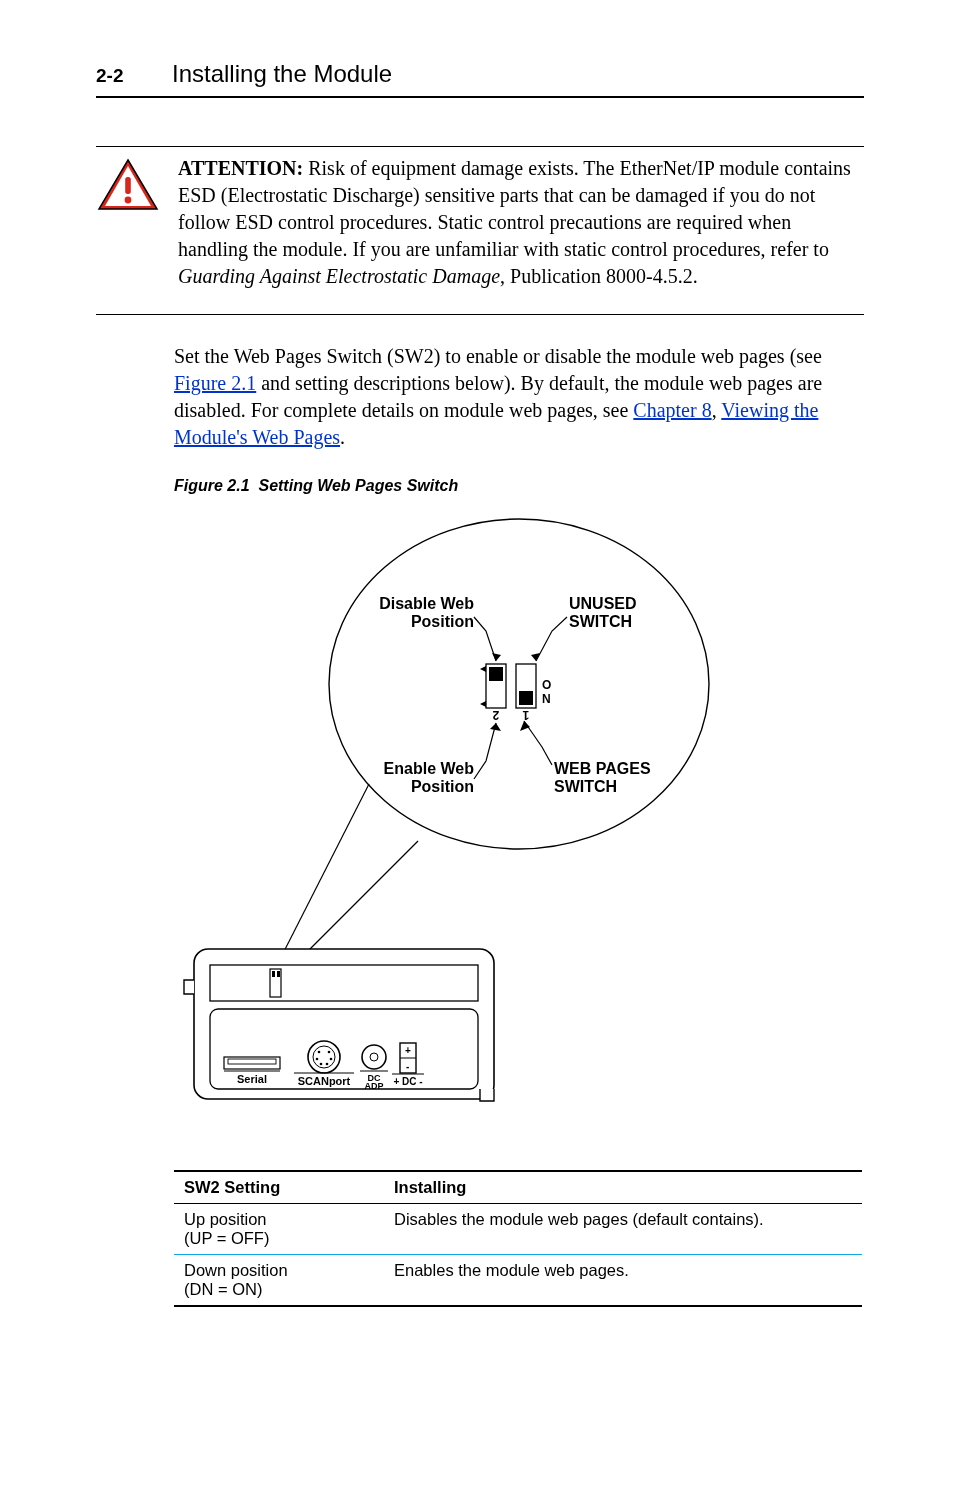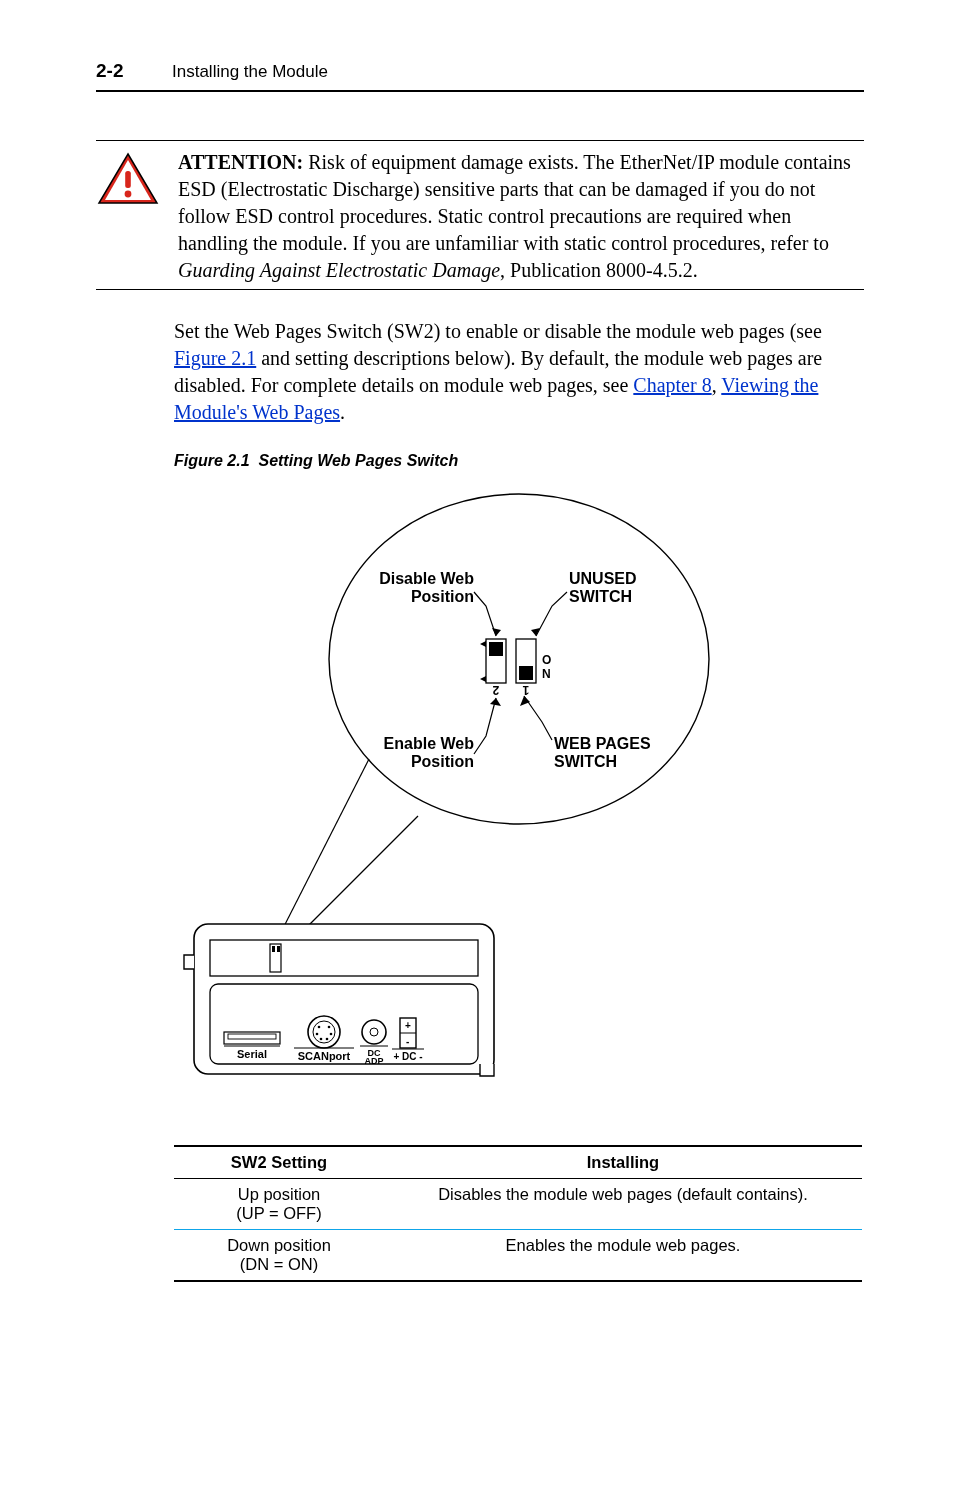--- a/index.html
+++ b/index.html
@@ -20,36 +20,36 @@
     align-items: baseline;
     gap: 36px;
     font-family: Arial, Helvetica, sans-serif;
   }
   .page-num {
     font-weight: bold;
     font-size: 19px;
     width: 40px;
   }
   .doc-title {
-    font-size: 17px;
+    font-size: 24px;
   }
   .head-rule {
     border: none;
     border-top: 2px solid #000;
     margin: 8px 0 48px 0;
   }
   .attention-block {
     display: flex;
     align-items: flex-start;
     gap: 18px;
     font-family: "Times New Roman", Times, serif;
     font-size: 20px;
     line-height: 1.35;
     border-bottom: 1px solid #000;
-    padding-bottom: 5px;
+    padding-bottom: 24px;
     margin-bottom: 28px;
   }
   .attention-rule-top {
     border: none;
     border-top: 1px solid #000;
     margin: 0 0 8px 0;
   }
   .attention-block svg { flex: 0 0 auto; margin-top: 2px; }
   .attention-text { flex: 1; }
   .attention-text b { font-weight: bold; }
@@ -70,21 +70,21 @@
   .figure-wrap {
     margin: 0 0 36px 78px;
     width: 560px;
     font-weight: bold;
   }
   .table-wrap { margin-left: 78px; }
   table { border-collapse: collapse; width: 688px; }
   th, td {
     font-family: Arial, Helvetica, sans-serif;
     font-size: 16.5px;
-    text-align: center;
+    text-align: left;
     padding: 6px 10px;
     vertical-align: top;
   }
   thead th { border-top: 2px solid #000; border-bottom: 1px solid #000; font-weight: bold; }
   tbody td { border-bottom: 1px solid #0ea5e9; }
   tbody tr:last-child td { border-bottom: 2px solid #000; }
   .col-setting { width: 190px; }
 </style>
 </head>
 <body>

